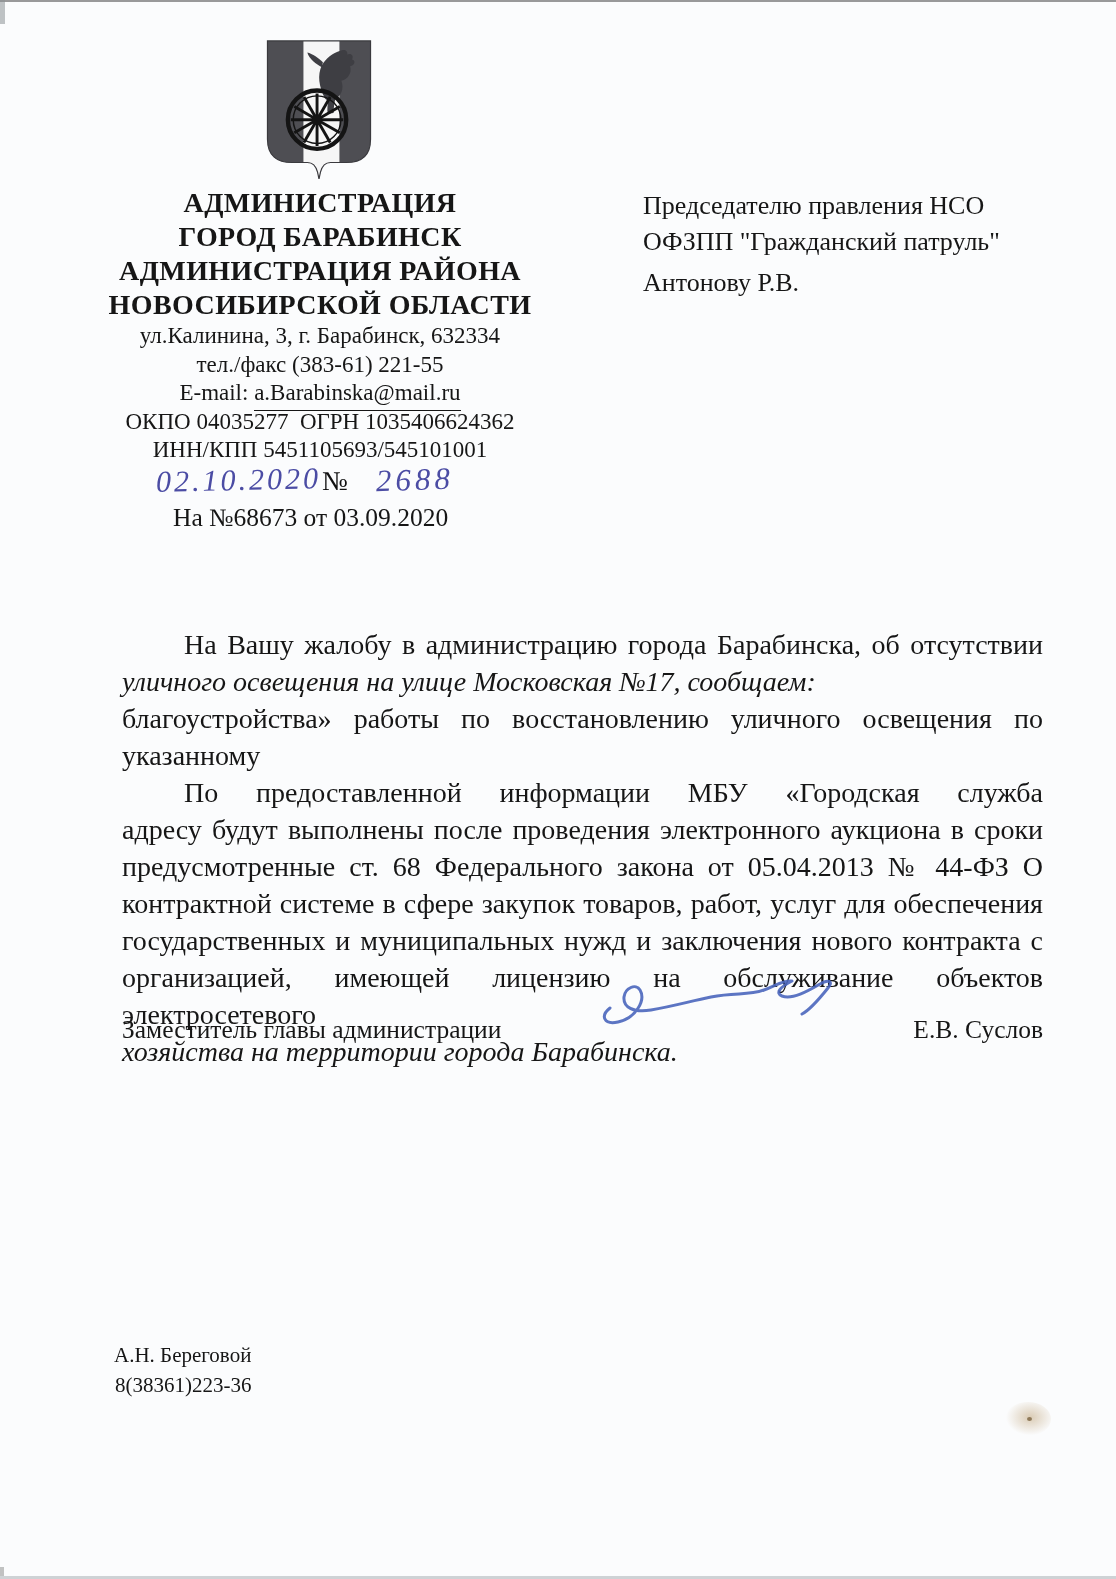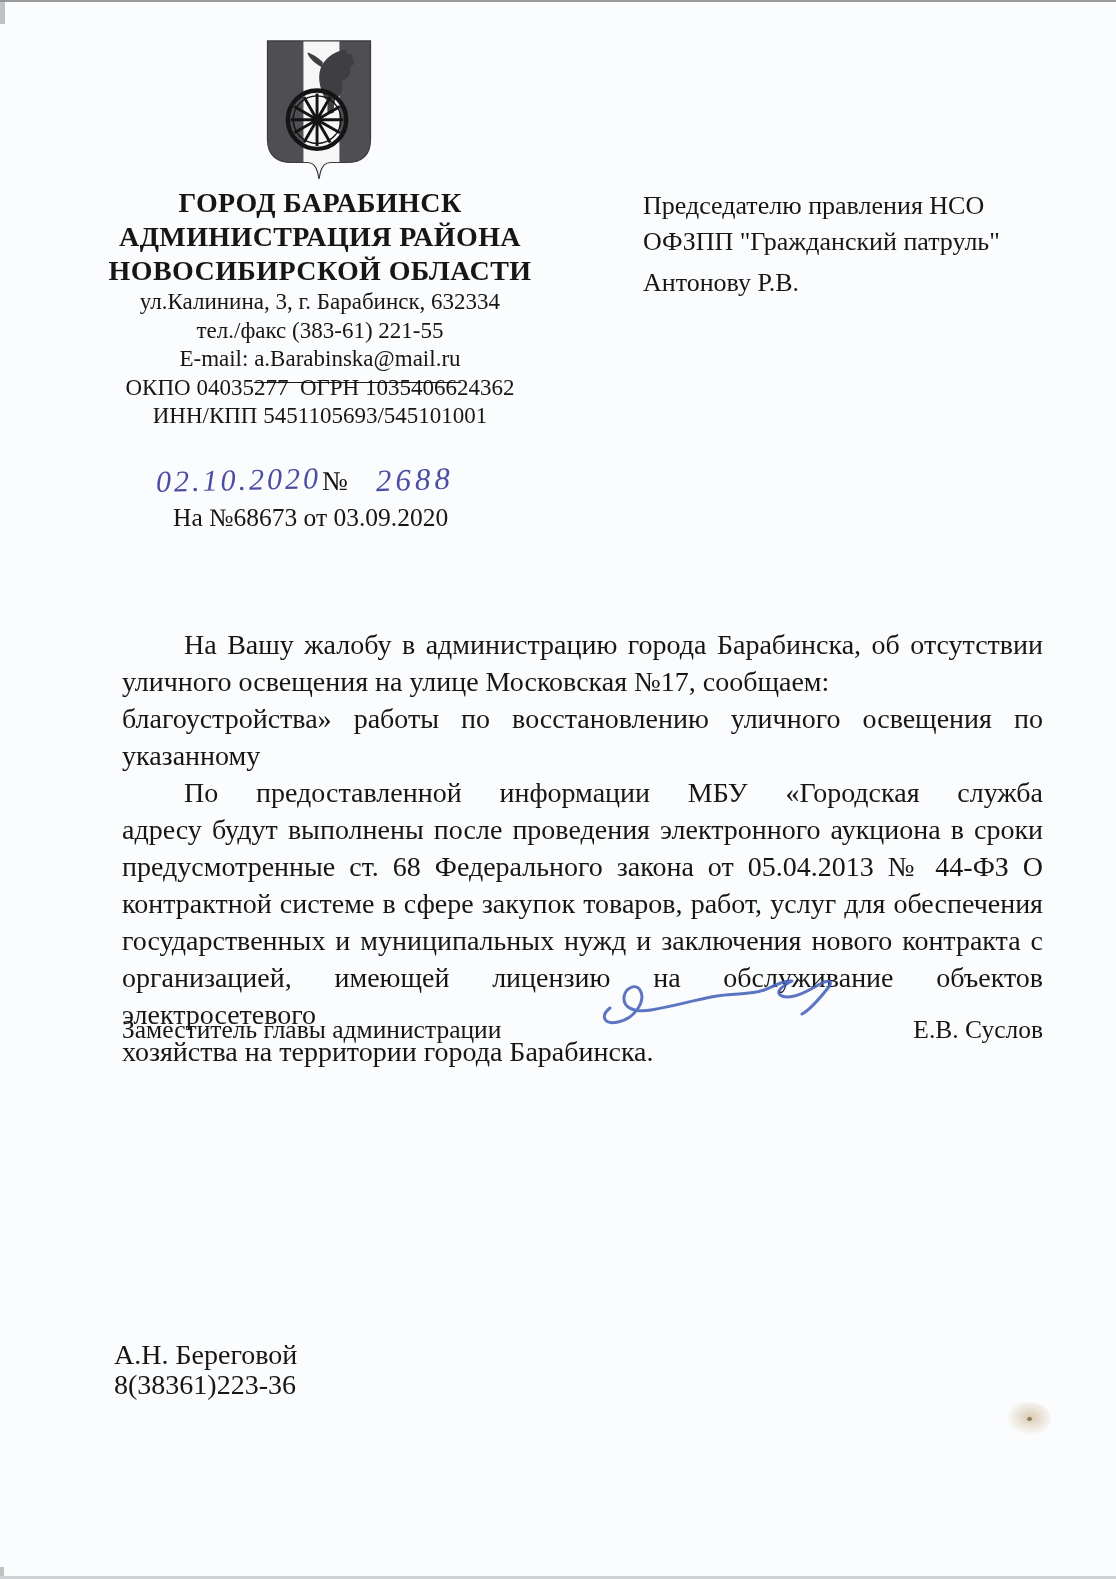--- a/index.html
+++ b/index.html
@@ -20,46 +20,46 @@
   }
   .stain-dot { position:absolute; left:1027px; top:1417px; width:5px; height:4px; background:#7a6340; border-radius:50%; opacity:.8; }
 
   
   .emblem { position:absolute; left:258px; top:38px; width:122px; height:141px; }
 
   
   .letterhead-left { position:absolute; left:70px; top:186px; width:500px; text-align:center; }
   .org-line { font-weight:bold; font-size:28px; line-height:34px; letter-spacing:.4px; }
   .contact-block { font-size:23px; line-height:28.5px; }
-  .email-underline { border-bottom:1.6px solid #161616; padding-bottom:11px; }
+  .email-underline { border-bottom:1.6px solid #161616; padding-bottom:5px; }
 
   
   .recipient { position:absolute; left:643px; top:188px; width:462px; font-size:26px; line-height:36px; }
   .recipient-name { margin-top:5px; }
 
   
   .refline { position:absolute; left:156px; top:462px; font-size:26px; white-space:nowrap; }
   .hand { font-style:italic; color:#4b4ca4; }
   .hand-date { display:inline-block; font-size:30px; letter-spacing:3px; transform:rotate(-1.3deg); }
   .numsign { margin-left:1px; font-size:27px; color:#111; }
   .hand-num { display:inline-block; margin-left:28px; font-size:31px; letter-spacing:4px; transform:rotate(-2deg); }
   .replyref { position:absolute; left:173px; top:503px; font-size:25.5px; }
 
   
   .body-text { position:absolute; left:122px; top:626px; width:921px; font-size:28px; line-height:37px; }
   .jline { text-align:justify; text-align-last:justify; text-justify:inter-word; }
-  .jlast { text-align:left; text-align-last:left; }
+  .jlast { text-align:left; text-align-last:left;font-style:italic; }
   .ind   { text-indent:62px; }
 
   
   .sigrow { position:absolute; left:122px; top:986px; width:921px; display:flex; justify-content:space-between; font-size:25.5px;margin-top:29px; }
   .signature-svg { position:absolute; left:596px; top:958px; width:258px; height:78px; }
 
   
-  .footer { position:absolute; left:114px; top:1340px; font-size:28px; line-height:30px; }
+  .footer { position:absolute; left:114px; top:1340px; font-size:21px; line-height:30px;text-align:right; }
 </style>
 </head>
 <body>
 
 <div class="edge-top"></div>
 <div class="corner-tl"></div>
 <div class="corner-bl"></div>
 <div class="edge-bottom"></div>
 <div class="stain"></div>
 <div class="stain-dot"></div>
@@ -97,20 +97,21 @@
             <line x1="58" y1="84" x2="81.4" y2="70.5"></line>
         </g>
         <circle cx="58" cy="84" r="5.5" fill="#141414" stroke="none"></circle>
       </g>
     </g>
     <path d="M7,3 H113 V104 C113,121 103,128 88,128 H72 C66,128 63,132 61.5,138 L60,145 L58.5,138 C57,132 54,128 48,128 H32 C17,128 7,121 7,104 Z" fill="none" stroke="#3a3a3e" stroke-width="1.2"></path>
   </svg>
 </div>
 
 <div class="letterhead-left">
+  <div class="org-line">АДМИНИСТРАЦИЯ</div>
   <div class="org-line">ГОРОД БАРАБИНСК</div>
   <div class="org-line">АДМИНИСТРАЦИЯ РАЙОНА</div>
   <div class="org-line">НОВОСИБИРСКОЙ ОБЛАСТИ</div>
   <div class="contact-block">
     <div>ул.Калинина, 3, г. Барабинск, 632334</div>
     <div>тел./факс (383-61) 221-55</div>
     <div><span>E-mail: </span><span class="email-underline">a.Barabinska@mail.ru</span></div>
     <div>ОКПО 04035277 &nbsp;ОГРН 1035406624362</div>
     <div>ИНН/КПП 5451105693/545101001</div>
   </div>

